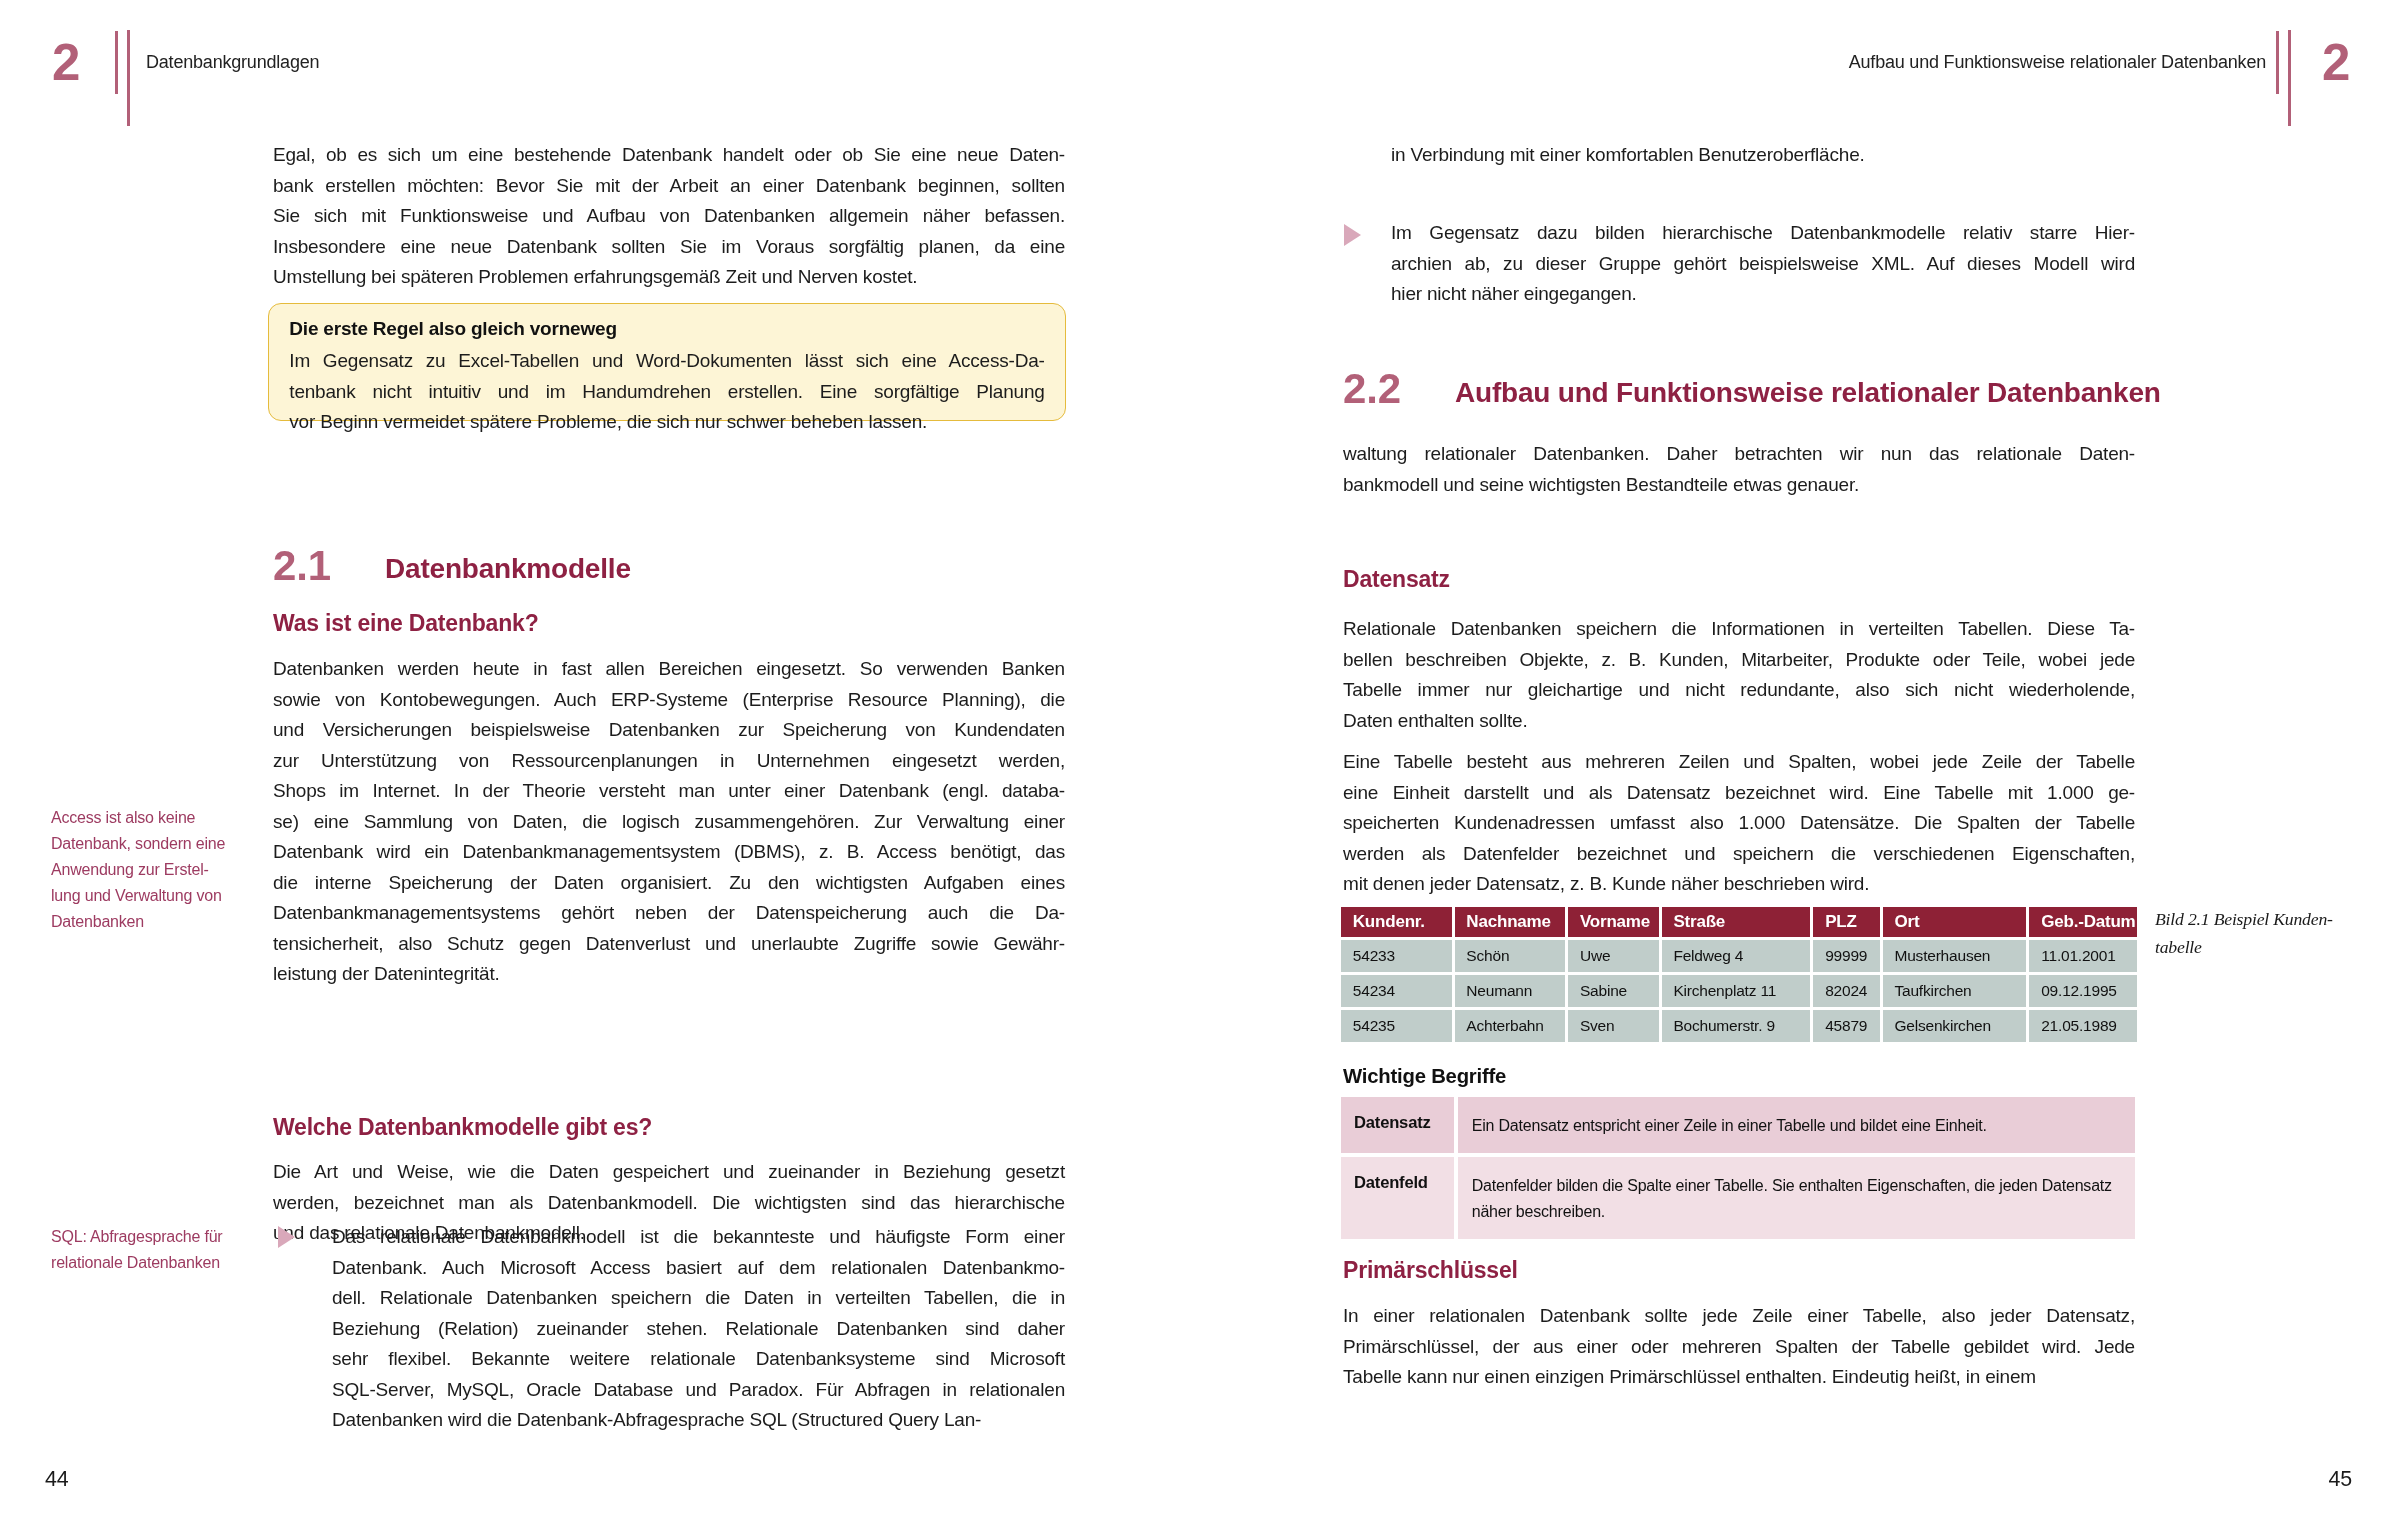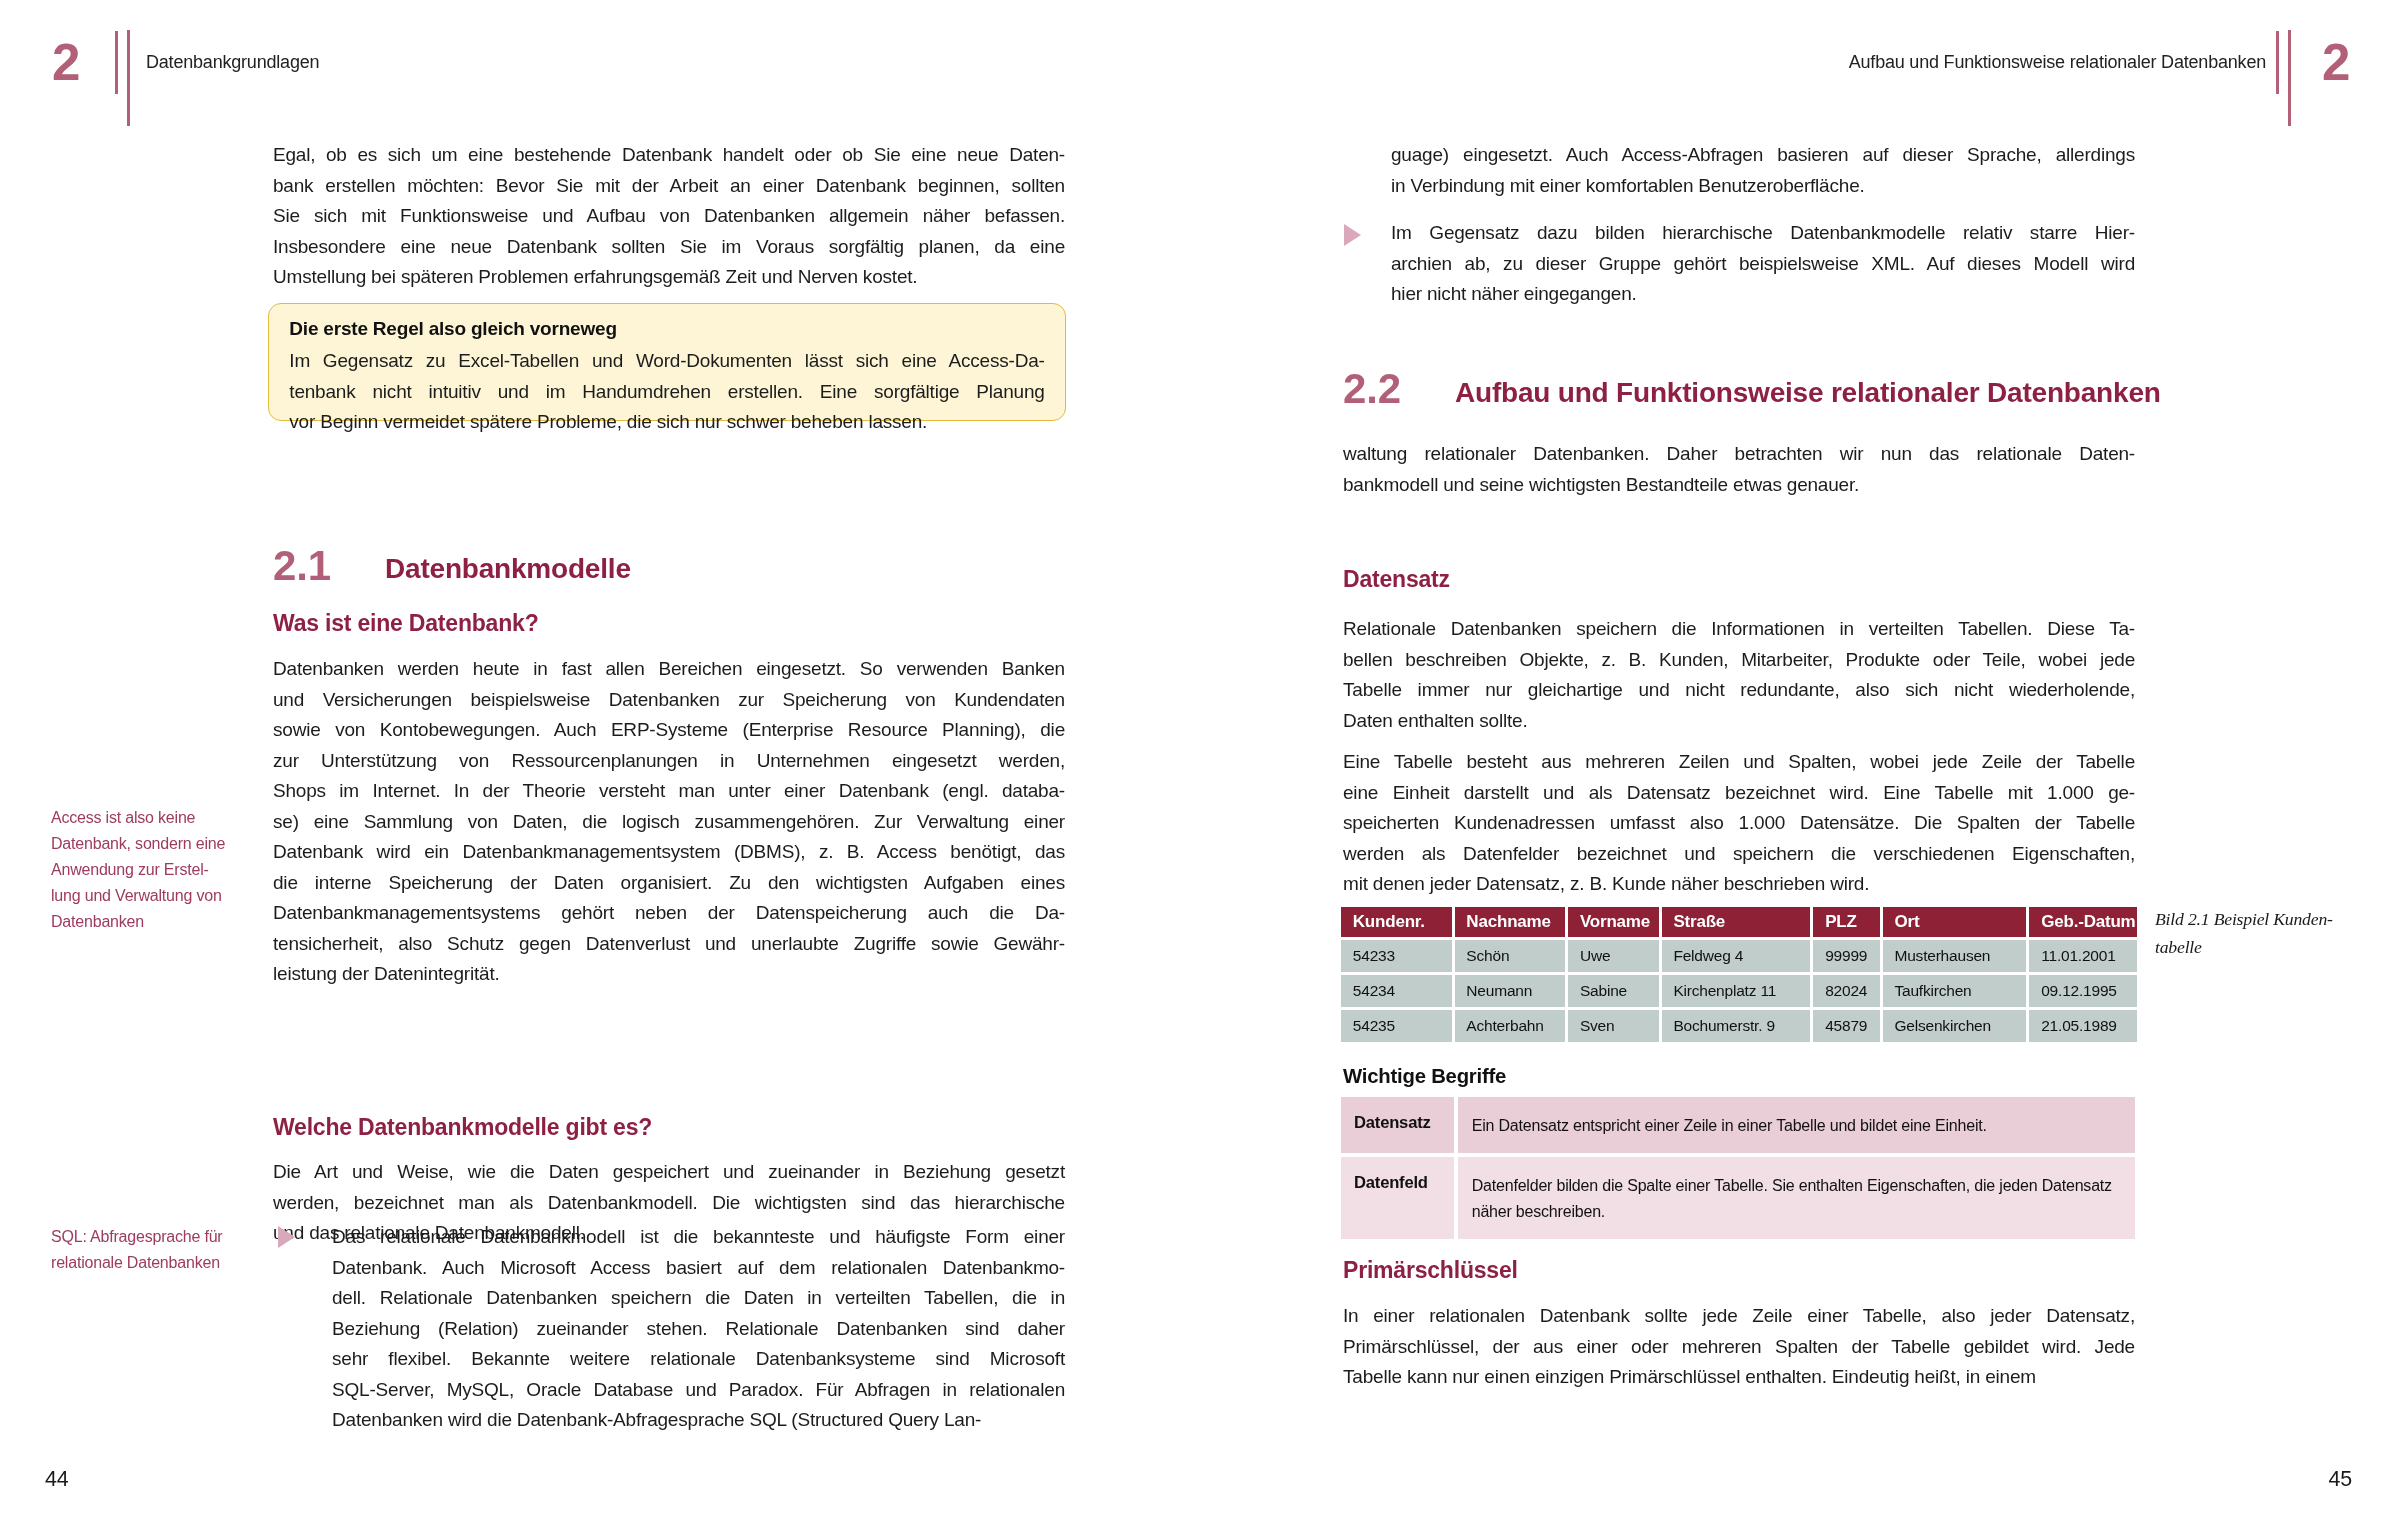--- a/index.html
+++ b/index.html
@@ -71,22 +71,22 @@
       </div>
   </div>
 
   <div class="abs section-num" style="left:273px;top:545px;">2.1</div>
   <div class="abs section-title" style="left:385px;top:555px;">Datenbankmodelle</div>
 
   <div class="abs subheading" style="left:273px;top:612px;">Was ist eine Datenbank?</div>
 
   <div class="abs body-col justified" style="left:273px;top:654px;width:792px;">
       <div class="ln jline">Datenbanken werden heute in fast allen Bereichen eingesetzt. So verwenden Banken</div>
+      <div class="ln jline">sowie von Kontobewegungen. Auch ERP-Systeme (Enterprise Resource Planning), die</div>
       <div class="ln jline">und Versicherungen beispielsweise Datenbanken zur Speicherung von Kundendaten</div>
-      <div class="ln jline">sowie von Kontobewegungen. Auch ERP-Systeme (Enterprise Resource Planning), die</div>
       <div class="ln jline">zur Unterstützung von Ressourcenplanungen in Unternehmen eingesetzt werden,</div>
       <div class="ln jline">Shops im Internet. In der Theorie versteht man unter einer Datenbank (engl. databa-</div>
       <div class="ln jline">se) eine Sammlung von Daten, die logisch zusammengehören. Zur Verwaltung einer</div>
       <div class="ln jline">Datenbank wird ein Datenbankmanagementsystem (DBMS), z. B. Access  benötigt, das</div>
       <div class="ln jline">die interne Speicherung der Daten organisiert. Zu den wichtigsten Aufgaben eines</div>
       <div class="ln jline">Datenbankmanagementsystems gehört neben der Datenspeicherung auch die Da-</div>
       <div class="ln jline">tensicherheit, also Schutz gegen Datenverlust und unerlaubte Zugriffe sowie Gewähr-</div>
       <div class="ln jline">leistung der Datenintegrität.</div>
     </div>
 
@@ -123,21 +123,20 @@
     </div>
 
   <div class="abs page-num" style="left:45px;top:1467px;">44</div>
 
   <div class="abs page-header" style="left:1343px;top:52px;width:923px;text-align:right;">Aufbau und Funktionsweise relationaler Datenbanken</div>
   <div class="abs vrule" style="left:2276px;top:31px;height:63px;"></div>
   <div class="abs vrule" style="left:2288px;top:30px;height:96px;"></div>
   <div class="abs chapter-num" style="left:2322px;top:37px;">2</div>
 
   <div class="abs body-col justified" style="left:1391px;top:140px;width:744px;">
-      <div class="ln jline">guage) eingesetzt. Auch Access-Abfragen basieren auf dieser Sprache, allerdings</div>
       <div class="ln jline">in Verbindung mit einer komfortablen Benutzeroberfläche.</div>
     </div>
 
   <div class="abs tri" style="left:1344px;top:224px;"></div>
   <div class="abs body-col justified" style="left:1391px;top:218px;width:744px;">
       <div class="ln jline">Im Gegensatz dazu bilden hierarchische Datenbankmodelle relativ starre Hier-</div>
       <div class="ln jline">archien ab, zu dieser Gruppe gehört beispielsweise XML. Auf dieses Modell wird</div>
       <div class="ln jline">hier nicht näher eingegangen.</div>
     </div>
 

